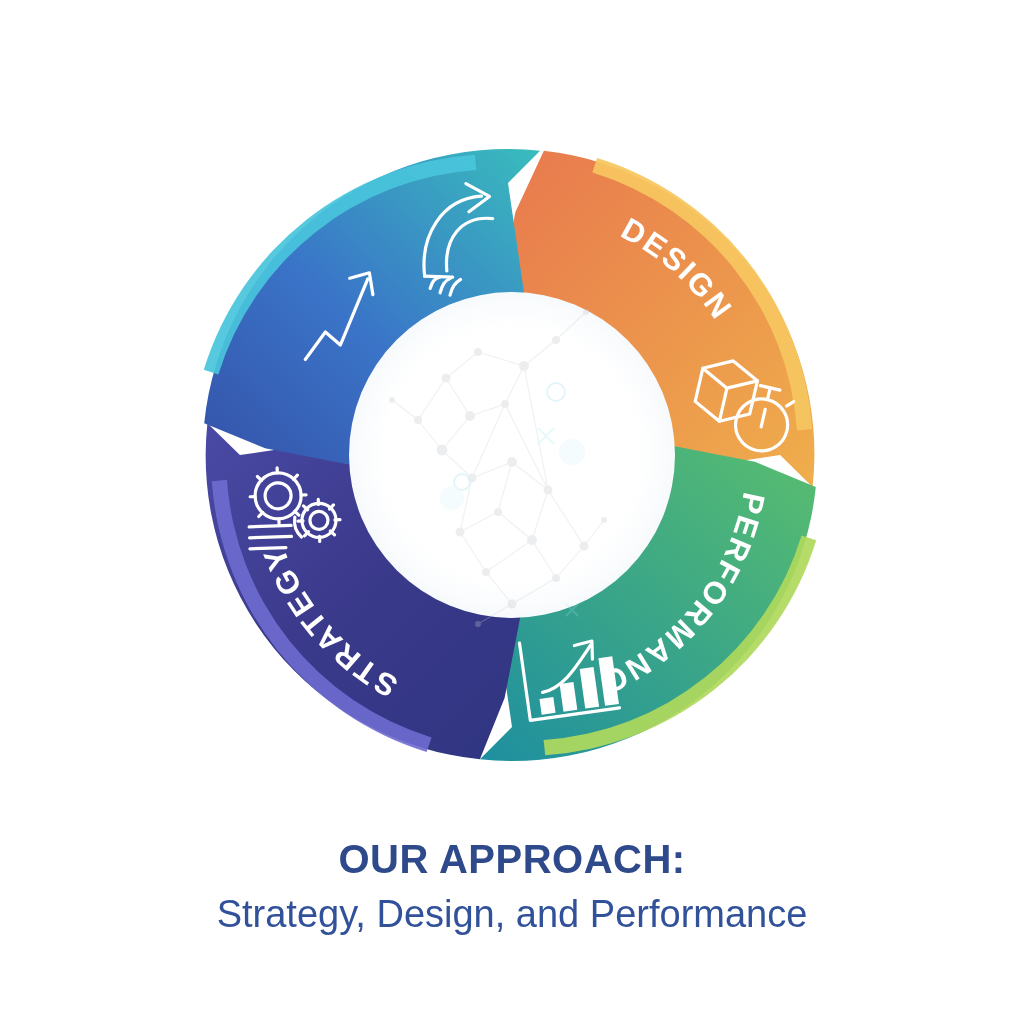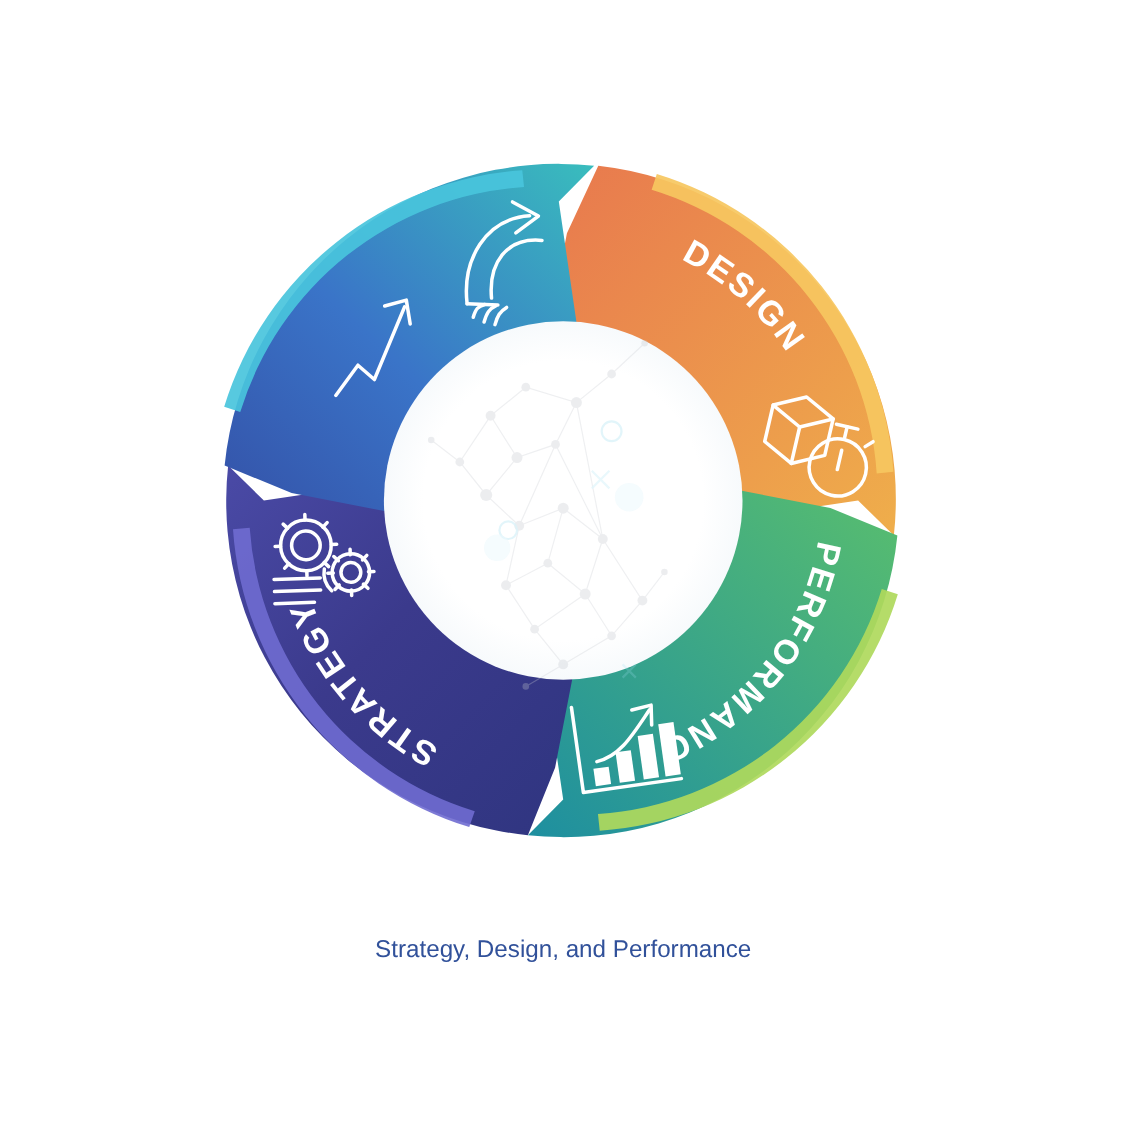--- a/index.html
+++ b/index.html
@@ -41,21 +41,21 @@
     font-weight: bold;
     font-size: 40px;
     letter-spacing: 0.5px;
     color: #2F4A8B;
     line-height: 1.05;
     margin: 0;
   }
   .caption-sub {
     font-family: "Liberation Sans", sans-serif;
     font-weight: normal;
-    font-size: 22px;
+    font-size: 38px;
     color: #31519A;
     line-height: 1.2;
     margin: 12px 0 0 0;
   }
   .seg-label {
     font-family: "Liberation Sans", sans-serif;
     font-weight: bold;
     font-size: 31px;
     letter-spacing: 2.2px;
     fill: #ffffff;
@@ -312,16 +312,17 @@
         <path d="M 8,96 L 36,96"></path>
         <path d="M 14,108 C 16,100 18,98 24,96"></path>
         <path d="M 24,112 C 26,104 28,100 34,97"></path>
         <path d="M 34,114 C 36,106 38,102 44,98"></path>
       </g>
     </g>
 
   </svg>
 
   <div class="caption-block">
+    <div class="caption-title">OUR APPROACH:</div>
     <div class="caption-sub">Strategy, Design, and Performance</div>
   </div>
 
 </div>
 
 </body></html>

